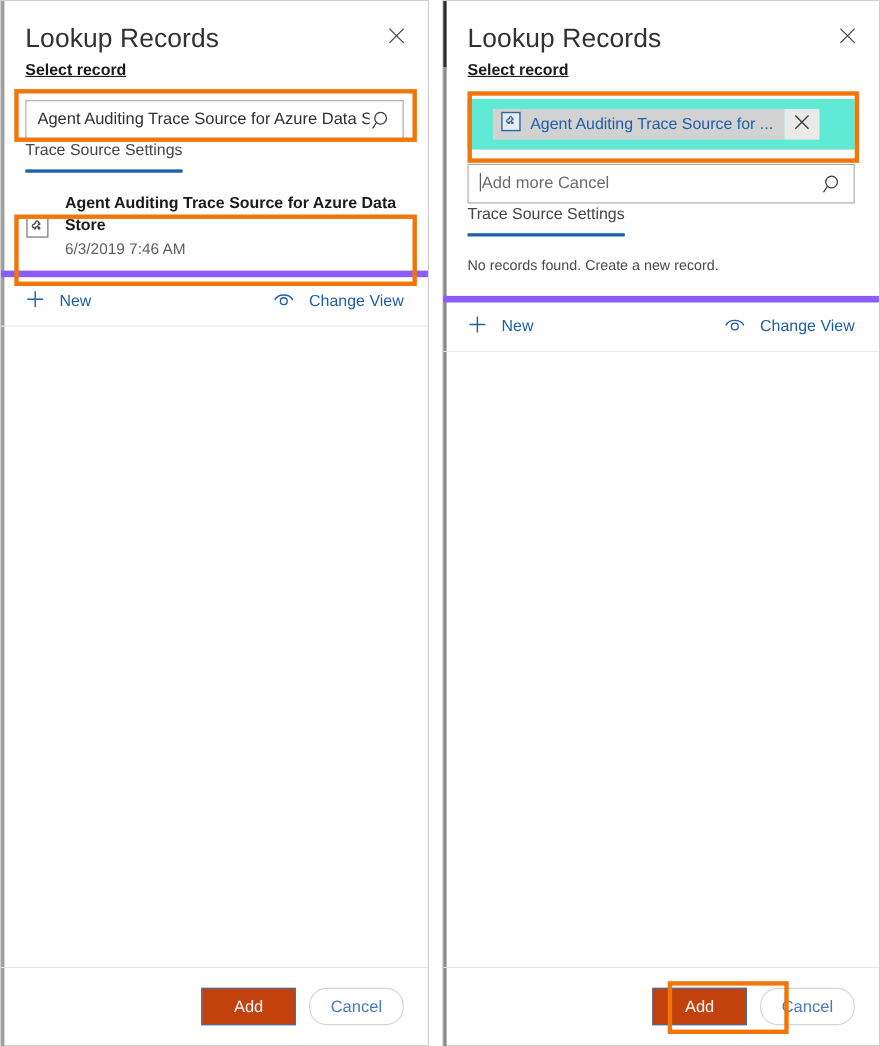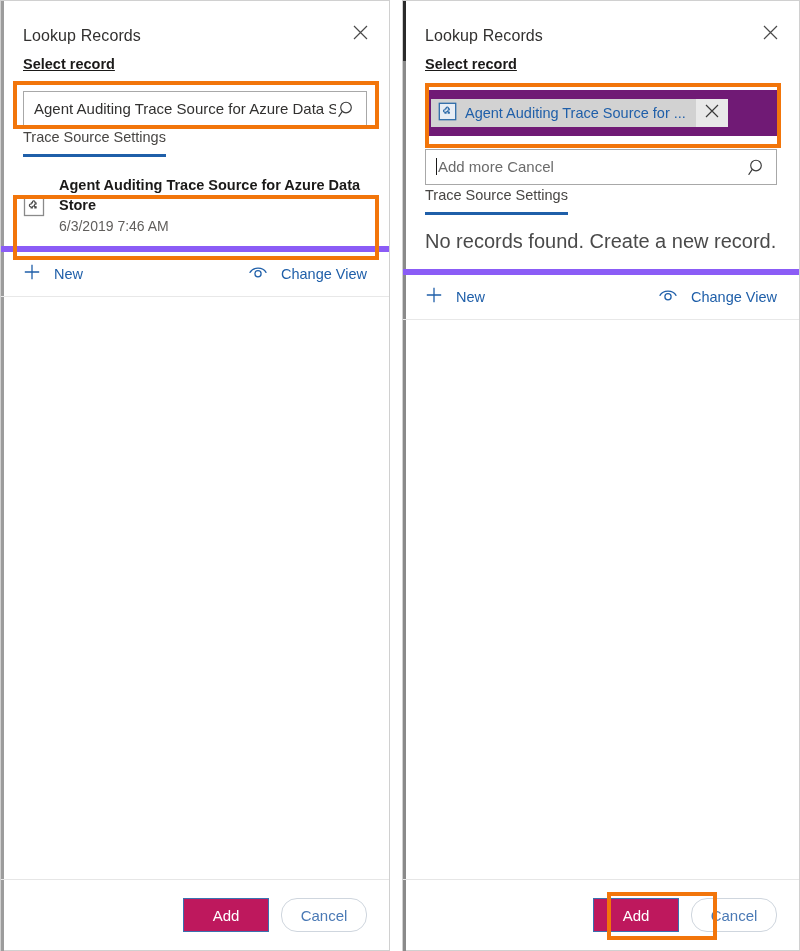--- a/index.html
+++ b/index.html
@@ -66,21 +66,21 @@
     position: relative;
     min-height: 0;
   }
 
   
   .dlg-header {
     padding: 22px 20px 0 22px;
     position: relative;
   }
   .dlg-title {
-    font-size: 16px;
+    font-size: 24px;
     font-weight: 400;
     color: #323130;
     letter-spacing: .1px;
     line-height: 26px;
   }
   .dlg-subtitle {
     font-size: 14.5px;
     font-weight: 700;
     color: #1b1a19;
     margin-top: 6px;
@@ -133,22 +133,22 @@
     width: 1px;
     height: 17px;
     background: #1b1a19;
     vertical-align: -3px;
   }
   .caret-lead { margin-right: 1px; }
   .search-icon { flex: 0 0 auto; width: 22px; display: flex; justify-content: center; cursor: pointer; }
 
   
   .token-zone {
-    background: #701a75;
-    padding: 9px 6px;
+    background: #5eead4;
+    padding: 9px 23px;
     margin: 12px 22px;
     margin-top: 16px;
     box-sizing: border-box;
   }
   .token {
     display: inline-flex;
     align-items: stretch;
     height: 28px;
     max-width: 100%;
   }
@@ -211,21 +211,21 @@
     line-height: 20px;
   }
   .result-sub {
     font-size: 14px;
     color: #605e5c;
     line-height: 20px;
     margin-top: 1px;
   }
 
   .empty-msg {
-    font-size: 20px;
+    font-size: 13px;
     color: #4a4a4a;
     padding: 16px 22px 18px 22px;
     line-height: 20px;
   }
 
   
   .cmdbar {
     border-top: 6px solid #8b5cf6;
     border-bottom: 1px solid #e8e8e8;
     display: flex;
@@ -262,21 +262,21 @@
     font-family: "Liberation Sans", sans-serif;
     display: flex;
     align-items: center;
     justify-content: center;
     box-sizing: border-box;
     cursor: pointer;
     border: 1px solid transparent;
     padding: 0 14px;
   }
   .btn-primary {
-    background: #be185d;
+    background: #c2410c;
     color: #ffffff;
     border-color: #3a71b0;
   }
   .btn-secondary {
     background: #ffffff;
     color: #4a79b5;
     border-color: #cfd6de;
     border-radius: 16px;
   }
 </style>

